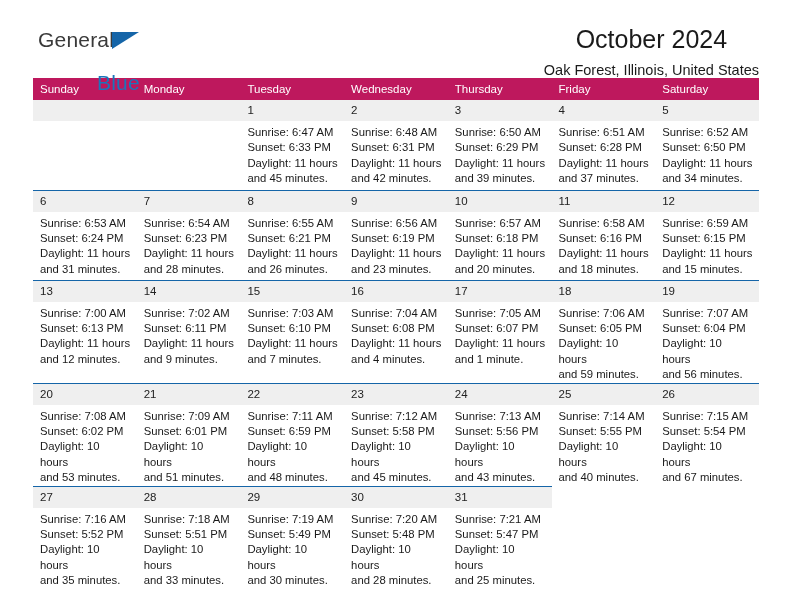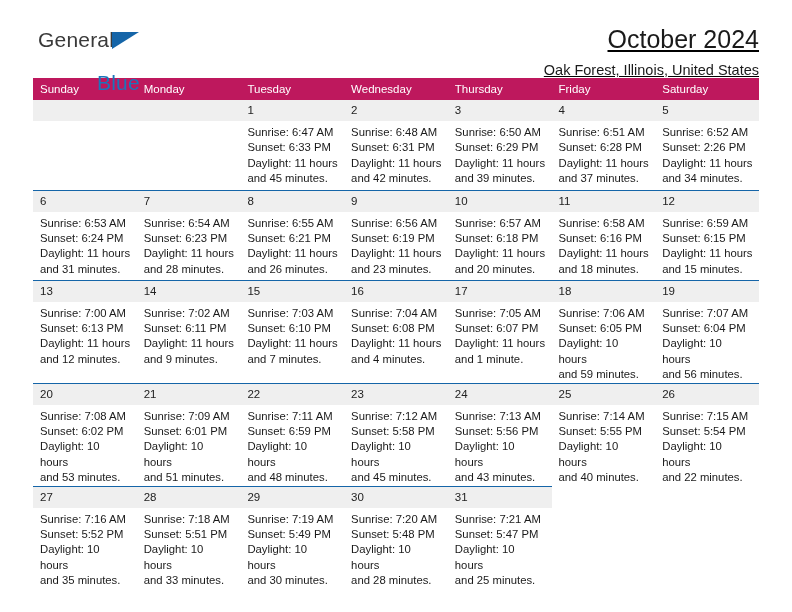--- a/index.html
+++ b/index.html
@@ -60,22 +60,21 @@
     font-size: 21px;
     letter-spacing: 0.2px;
     color: #1b75bb;
     margin-top: 24px;
   }
 
   .title-wrap {
     position: absolute;
     right: 0;
     top: 24px;
-    text-align: right;
-    text-decoration: underline;
+    text-align: center;
   }
   .cal-title {
     font-size: 25px;
     color: #1a1a1a;
     line-height: 30px;
     font-weight: normal;
     margin: 0;
   }
   .cal-subtitle {
     font-size: 14.5px;
@@ -218,21 +217,21 @@
               <div>Sunrise: 6:51 AM</div>
               <div>Sunset: 6:28 PM</div>
               <div>Daylight: 11 hours</div>
               <div>and 37 minutes.</div>
             </div>
           </td>
           <td>
             <div class="daynum">5</div>
             <div class="cell-body">
               <div>Sunrise: 6:52 AM</div>
-              <div>Sunset: 2:26 PM</div>
+              <div>Sunset: 6:50 PM</div>
               <div>Daylight: 11 hours</div>
               <div>and 34 minutes.</div>
             </div>
           </td>
         </tr>
         <tr>
           <td>
             <div class="daynum">6</div>
             <div class="cell-body">
               <div>Sunrise: 6:53 AM</div>
@@ -415,21 +414,21 @@
               <div>Daylight: 10 hours</div>
               <div>and 40 minutes.</div>
             </div>
           </td>
           <td>
             <div class="daynum">26</div>
             <div class="cell-body">
               <div>Sunrise: 7:15 AM</div>
               <div>Sunset: 5:54 PM</div>
               <div>Daylight: 10 hours</div>
-              <div>and 22 minutes.</div>
+              <div>and 67 minutes.</div>
             </div>
           </td>
         </tr>
         <tr>
           <td>
             <div class="daynum">27</div>
             <div class="cell-body">
               <div>Sunrise: 7:16 AM</div>
               <div>Sunset: 5:52 PM</div>
               <div>Daylight: 10 hours</div>

